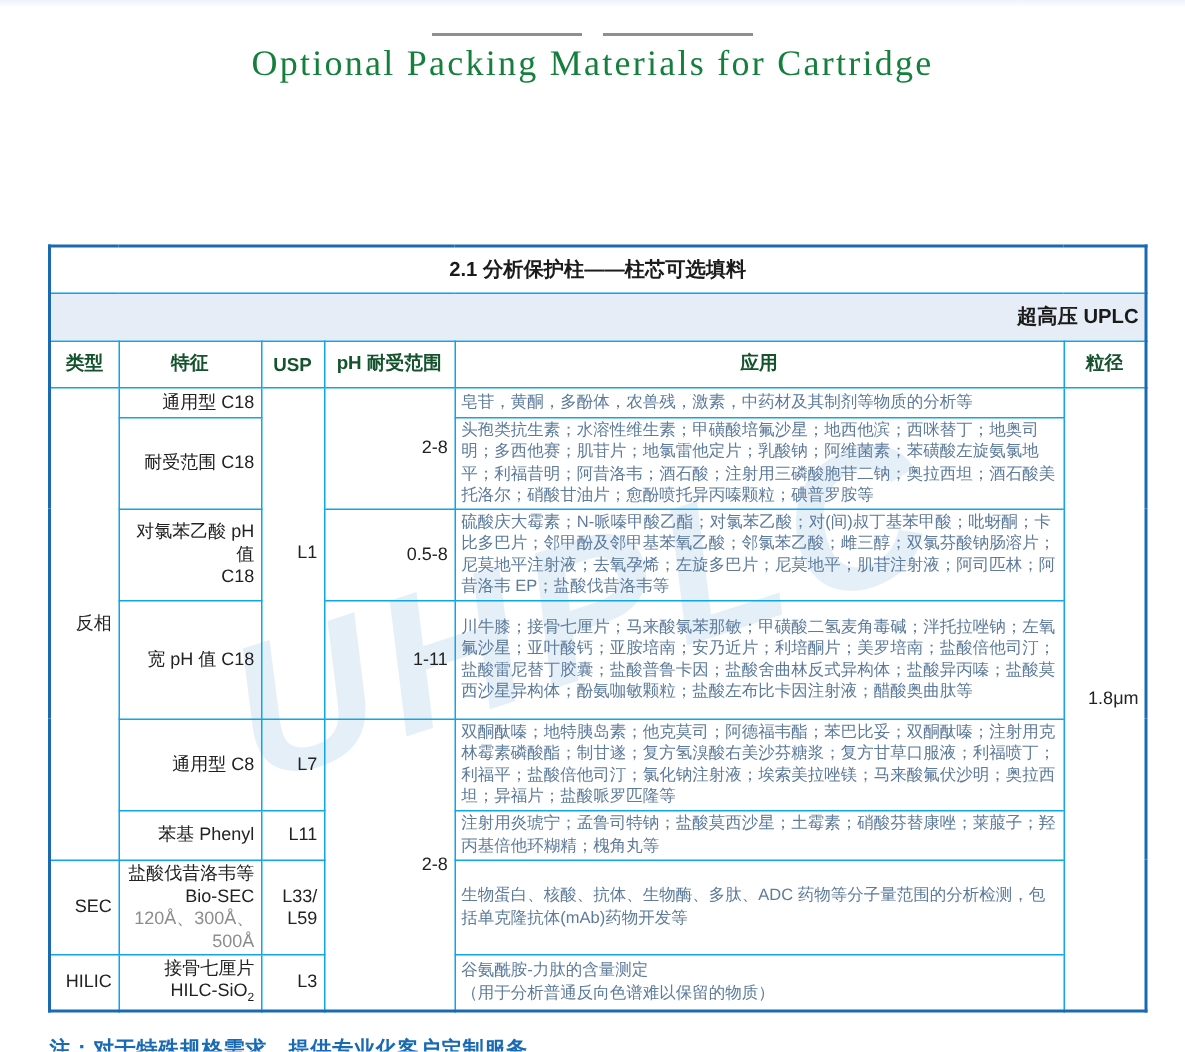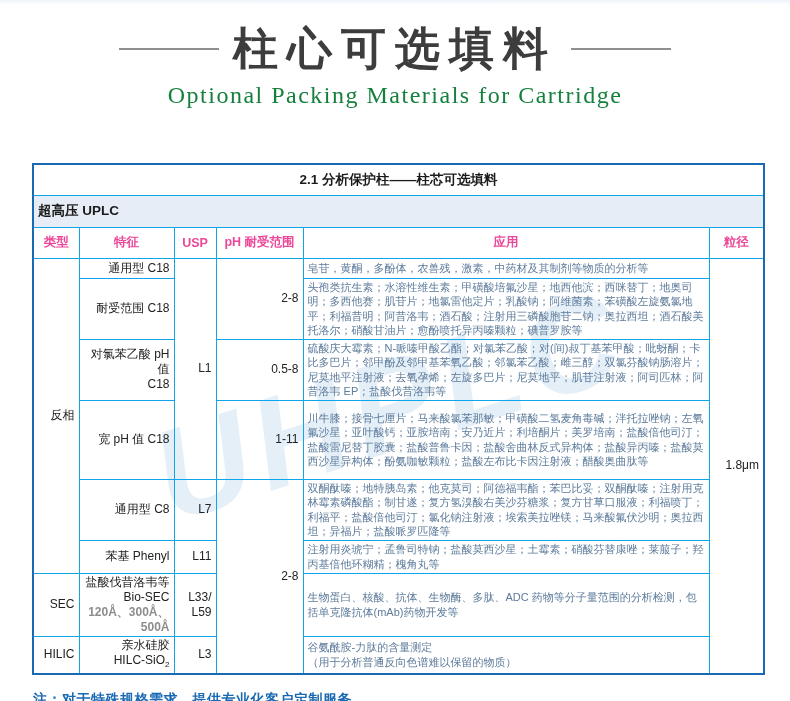--- a/index.html
+++ b/index.html
@@ -19,41 +19,40 @@
   .watermark{position:absolute;left:30px;top:330px;width:720px;text-align:center;
        font-size:130px;font-weight:bold;font-style:italic;color:rgba(150,190,228,0.25);
        transform:rotate(-18deg);letter-spacing:8px;pointer-events:none;z-index:0;}
   
   table.main{position:absolute;left:32px;top:163px;width:731px;border-collapse:collapse;
        table-layout:fixed;z-index:1;border:2px solid #1a6ab3;}
   table.main td,table.main th{border:1px solid #0ea5e9;padding:1px 4px;
        vertical-align:middle;background:transparent;margin-left:28px;}
   .sec-title{font-size:13.5px;font-weight:bold;color:#1b1b1b;text-align:center;}
   .uplc-row{background:#e7edf6 !important;font-size:13.5px;font-weight:bold;
-       color:#1b1b1b;text-align:left;}
-  th.colhead{font-size:12.5px;font-weight:bold;color:#ec4899;text-align:center;}
+       color:#1b1b1b;text-align:right;}
+  th.colhead{font-size:12.5px;font-weight:bold;color:#14532d;text-align:center;}
   td.cell-center{font-size:12px;color:#222222;text-align:right;line-height:15px;}
   td.app{font-size:11px;color:#5d7b9b;text-align:left;line-height:14.5px;
        padding:3px 6px;white-space:pre-line;}
-  .gray-sub{color:#8d8d8d;font-weight:bold;}
+  .gray-sub{color:#8d8d8d;}
   .pre{white-space:pre-line;}
   sub{font-size:8px;}
   
   .note{position:absolute;left:33px;top:691px;font-size:14px;font-weight:bold;
        color:#1a6ab3;letter-spacing:0.5px;z-index:1;}
 </style>
 </head>
 <body>
 
 <div class="top-strip"></div>
 
 <div class="title-block">
   <div class="title-row">
     <div class="title-line"></div>
-    <div class="main-title">柱心可选填料</div>
     <div class="title-line"></div>
   </div>
   <div class="sub-title">Optional Packing Materials for Cartridge</div>
 </div>
 
 <div class="watermark">UHPLC</div>
 
 <table class="main">
   <colgroup>
     <col style="width:46px">
@@ -120,21 +119,21 @@
       <div class="pre gray-sub">120Å、300Å、
 500Å</div>
     </td>
     <td class="cell-center pre">L33/
 L59</td>
     <td class="app">生物蛋白、核酸、抗体、生物酶、多肽、ADC 药物等分子量范围的分析检测，包括单克隆抗体(mAb)药物开发等</td>
   </tr>
   <tr style="height:30px">
     <td class="cell-center">HILIC</td>
     <td class="cell-center">
-      <div>亲水硅胶</div>
+      <div>接骨七厘片</div>
       <div><span>HILC-SiO</span><sub>2</sub></div>
     </td>
     <td class="cell-center">L3</td>
     <td class="app">谷氨酰胺-力肽的含量测定
 （用于分析普通反向色谱难以保留的物质）</td>
   </tr>
 </tbody>
   </table>
 
 <div class="note">注：对于特殊规格需求，提供专业化客户定制服务</div>

